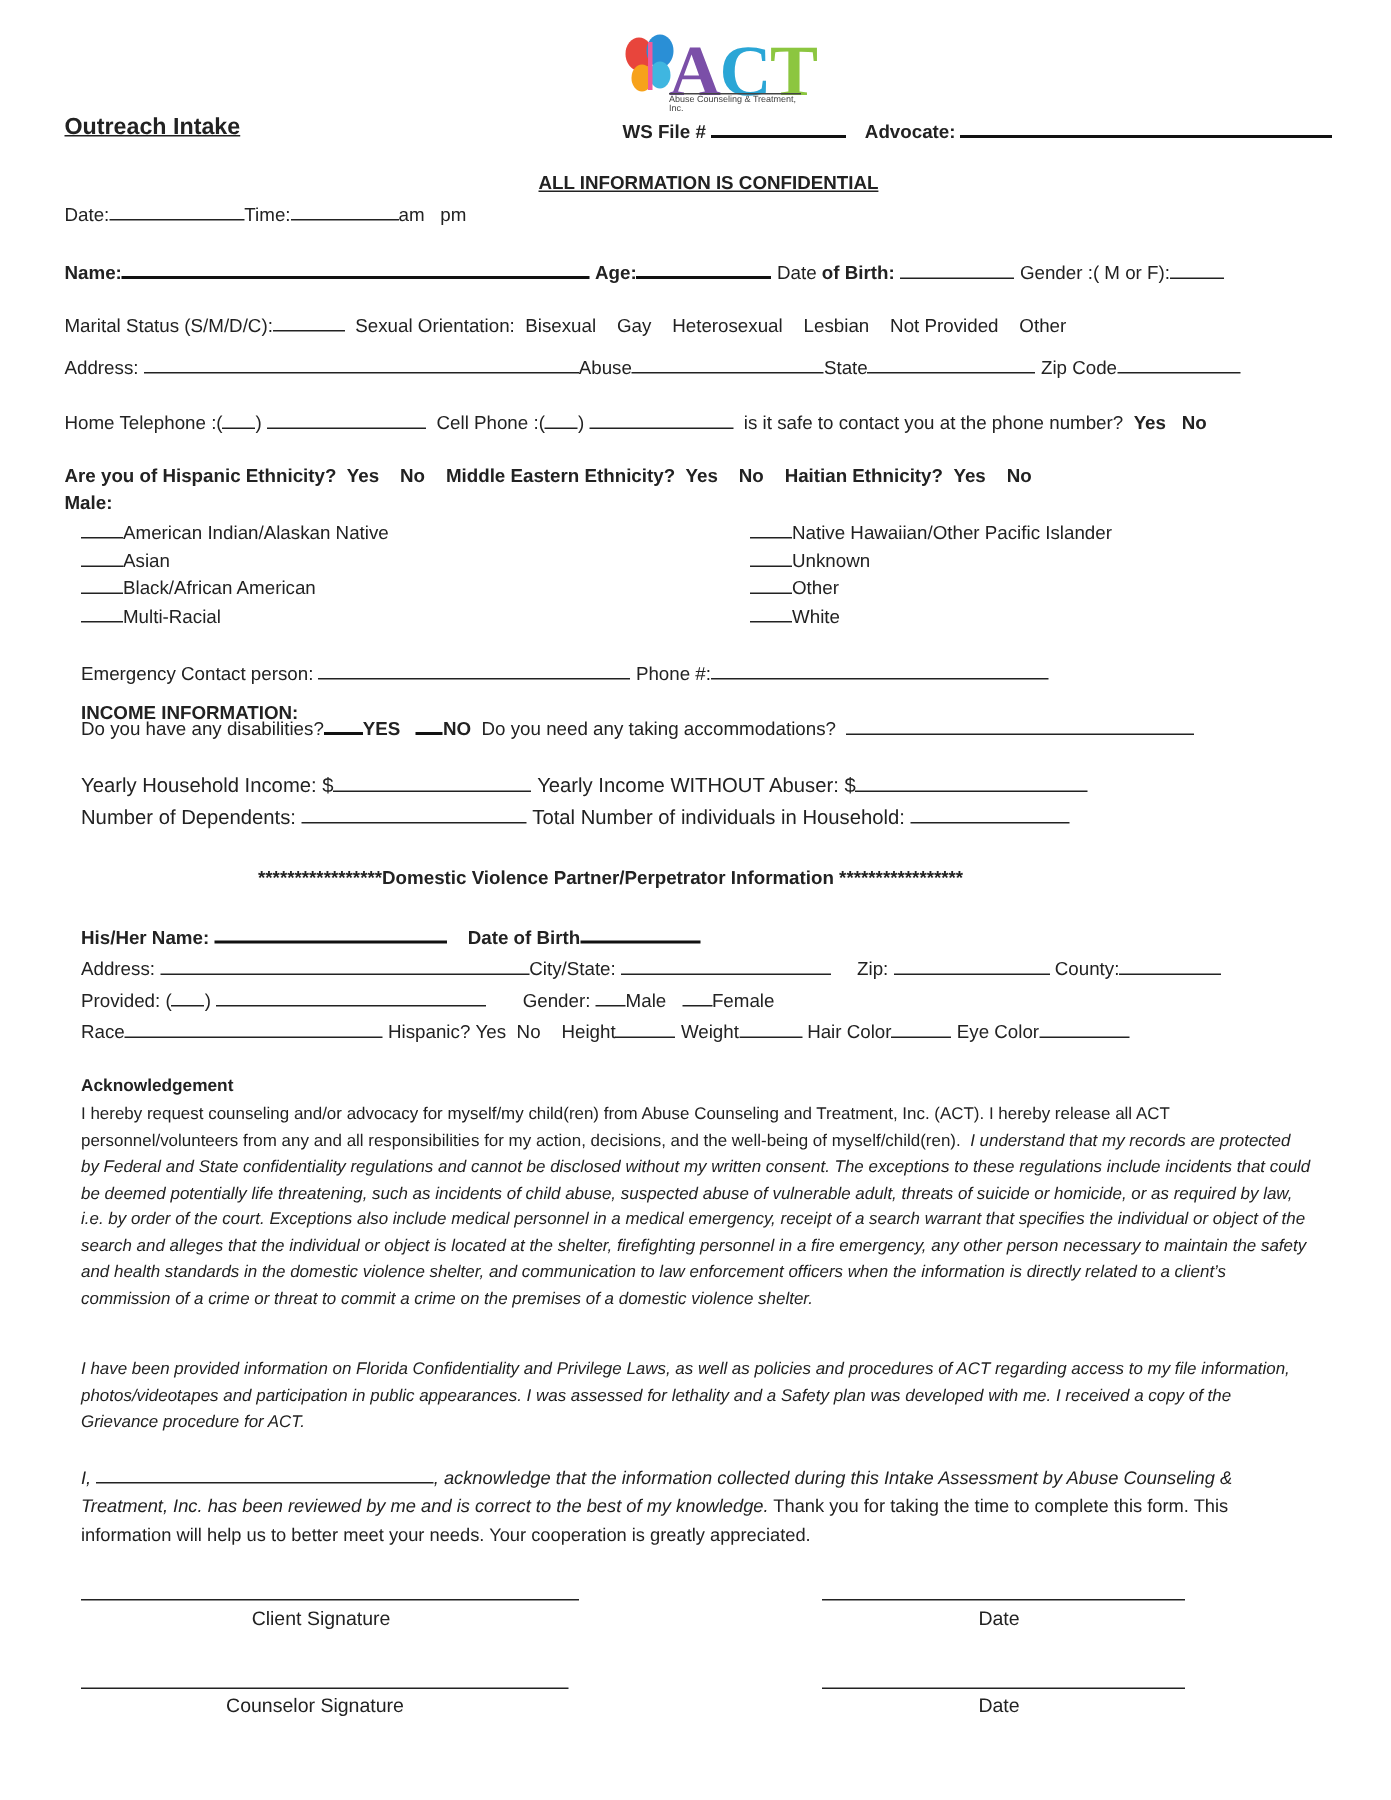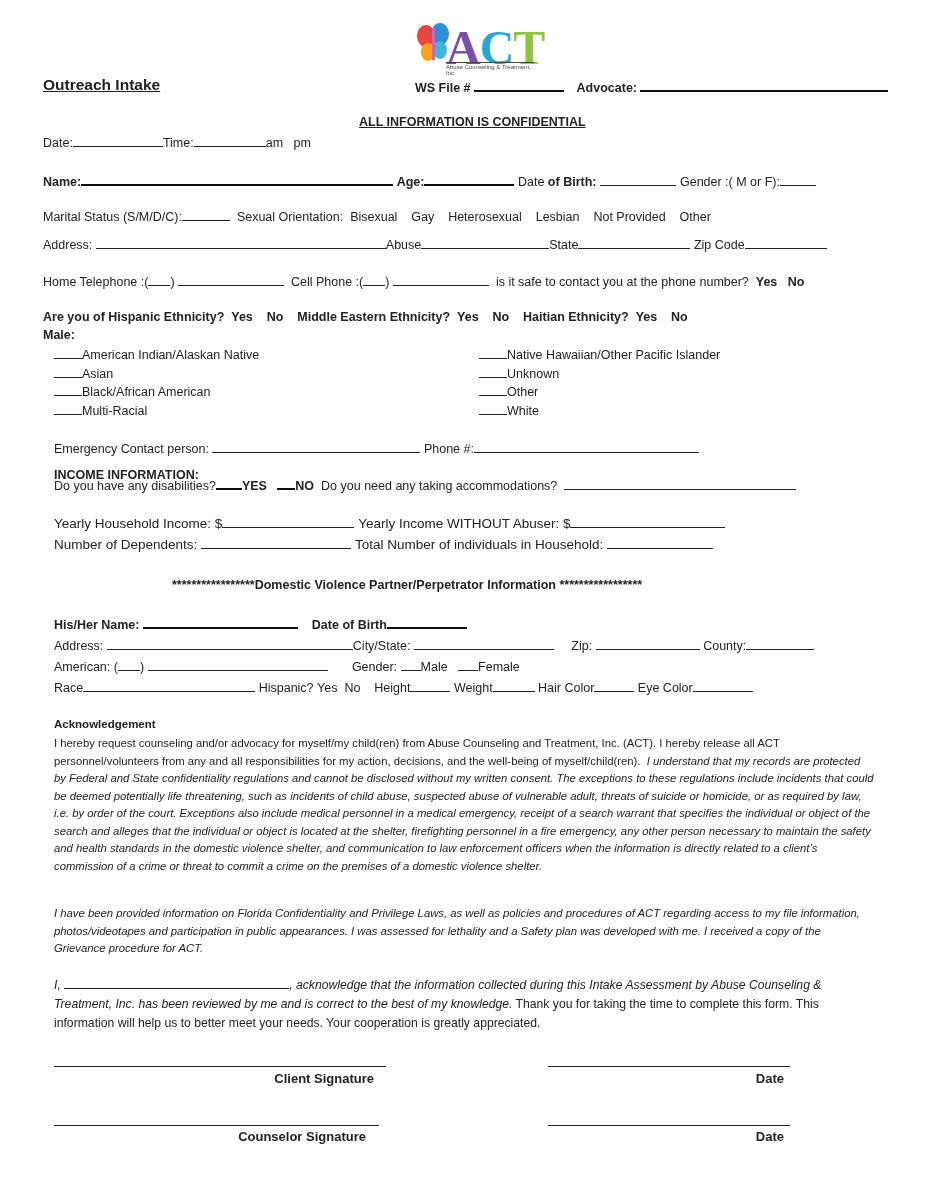--- a/index.html
+++ b/index.html
@@ -6,21 +6,21 @@
   body { width:927px; height:1200px; position:relative; overflow:hidden; font-family:"Liberation Sans", sans-serif; color:#222; }
   .abs { position:absolute; white-space:nowrap; }
   .f13 { font-size:12.5px; }
   .f14 { font-size:13.5px; }
   .b { font-weight:bold; }
   .i { font-style:italic; }
   .u { text-decoration:underline; }
   .line { display:inline-block; border-bottom:1px solid #222; height:12px; vertical-align:baseline; }
   .line.thick { border-bottom:2px solid #111; }
   .sigline { position:absolute; border-top:1px solid #222; height:0; }
-  .siglabel { position:absolute; font-weight:bold; font-size:13px; text-align:right; }
+  .siglabel { position:absolute; font-weight:normal; font-size:13px; text-align:center; }
   .para { position:absolute; left:54px; width:820px; font-size:11.3px; line-height:17.5px; color:#222; }
   .logo { position:absolute; left:416px; top:22px; width:118px; height:48px; }
   .logo-act { position:absolute; left:30px; top:-2px; font-size:48px; font-weight:bold; letter-spacing:-1px; font-family:Liberation Serif, serif; }
   .logo-sub { position:absolute; left:30px; top:40px; font-size:6px; color:#444; border-top:1px solid #444; padding-top:1px; }
 </style>
 </head>
 <body>
 
 <div class="logo">
   <svg width="36" height="42" viewBox="0 0 36 42" style="position:absolute;left:0;top:0;">
@@ -92,21 +92,21 @@
   &nbsp;&nbsp;&nbsp;<span>No</span>
 </div>
 <div class="abs b f13" style="left:43px;top:328px;">Male:</div>
 
 <div class="abs f13" style="left:54px;top:346px;line-height:18.5px;">
   <div><span class="line" style="width:28px"></span><span>American Indian/Alaskan Native</span></div>
   <div><span class="line" style="width:28px"></span><span>Asian</span></div>
   <div><span class="line" style="width:28px"></span><span>Black/African American</span></div>
   <div><span class="line" style="width:28px"></span><span>Multi-Racial</span></div>
 </div>
-<div class="abs f13" style="left:479px;top:346px;line-height:18.5px;">
+<div class="abs f13" style="left:500px;top:346px;line-height:18.5px;">
   <div><span class="line" style="width:28px"></span><span>Native Hawaiian/Other Pacific Islander</span></div>
   <div><span class="line" style="width:28px"></span><span>Unknown</span></div>
   <div><span class="line" style="width:28px"></span><span>Other</span></div>
   <div><span class="line" style="width:28px"></span><span>White</span></div>
 </div>
 
 <div class="abs f13" style="left:54px;top:440px;">
   <span>Emergency Contact person:</span>&nbsp;<span class="line" style="width:208px"></span>&nbsp;<span>Phone #:</span><span class="line" style="width:225px"></span>
 </div>
 
@@ -124,21 +124,21 @@
 
 <div class="abs b f13" style="left:172px;top:578px;">*****************Domestic Violence Partner/Perpetrator Information *****************</div>
 
 <div class="abs b f13" style="left:54px;top:615px;">
   <span>His/Her Name:</span>&nbsp;<span class="line thick" style="width:155px"></span>&nbsp;&nbsp;&nbsp;&nbsp;<span>Date of Birth</span><span class="line thick" style="width:80px"></span>
 </div>
 <div class="abs f13" style="left:54px;top:637px;">
   <span>Address:</span>&nbsp;<span class="line" style="width:246px"></span><span>City/State:</span>&nbsp;<span class="line" style="width:140px"></span>&nbsp;&nbsp;&nbsp;&nbsp;&nbsp;<span>Zip:</span>&nbsp;<span class="line" style="width:104px"></span>&nbsp;<span>County:</span><span class="line" style="width:68px"></span>
 </div>
 <div class="abs f13" style="left:54px;top:658px;">
-  <span>American: (</span><span class="line" style="width:22px"></span><span>)</span>&nbsp;<span class="line" style="width:180px"></span>&nbsp;&nbsp;&nbsp;&nbsp;&nbsp;&nbsp;&nbsp;<span>Gender:</span>&nbsp;<span class="line" style="width:20px"></span><span>Male</span>&nbsp;&nbsp;&nbsp;<span class="line" style="width:20px"></span><span>Female</span>
+  <span>Provided: (</span><span class="line" style="width:22px"></span><span>)</span>&nbsp;<span class="line" style="width:180px"></span>&nbsp;&nbsp;&nbsp;&nbsp;&nbsp;&nbsp;&nbsp;<span>Gender:</span>&nbsp;<span class="line" style="width:20px"></span><span>Male</span>&nbsp;&nbsp;&nbsp;<span class="line" style="width:20px"></span><span>Female</span>
 </div>
 <div class="abs f13" style="left:54px;top:679px;">
   <span>Race</span><span class="line" style="width:172px"></span>&nbsp;<span>Hispanic?</span>&nbsp;<span>Yes</span>&nbsp;&nbsp;<span>No</span>&nbsp;&nbsp;&nbsp;&nbsp;<span>Height</span><span class="line" style="width:40px"></span>&nbsp;<span>Weight</span><span class="line" style="width:42px"></span>&nbsp;<span>Hair Color</span><span class="line" style="width:40px"></span>&nbsp;<span>Eye Color</span><span class="line" style="width:60px"></span>
 </div>
 
 <div class="abs b" style="left:54px;top:718px;font-size:11.5px;">Acknowledgement</div>
 <div class="para" style="top:735px;">
   <span>I hereby request counseling and/or advocacy for myself/my child(ren) from Abuse Counseling and Treatment, Inc. (ACT). I hereby release all ACT personnel/volunteers from any and all responsibilities for my action, decisions, and the well-being of myself/child(ren).</span>&nbsp;
   <span class="i">I understand that my records are protected by Federal and State confidentiality regulations and cannot be disclosed without my written consent. The exceptions to these regulations include incidents that could be deemed potentially life threatening, such as incidents of child abuse, suspected abuse of vulnerable adult, threats of suicide or homicide, or as required by law, i.e. by order of the court. Exceptions also include medical personnel in a medical emergency, receipt of a search warrant that specifies the individual or object of the search and alleges that the individual or object is located at the shelter, firefighting personnel in a fire emergency, any other person necessary to maintain the safety and health standards in the domestic violence shelter, and communication to law enforcement officers when the information is directly related to a client’s commission of a crime or threat to commit a crime on the premises of a domestic violence shelter.</span>
 </div>

